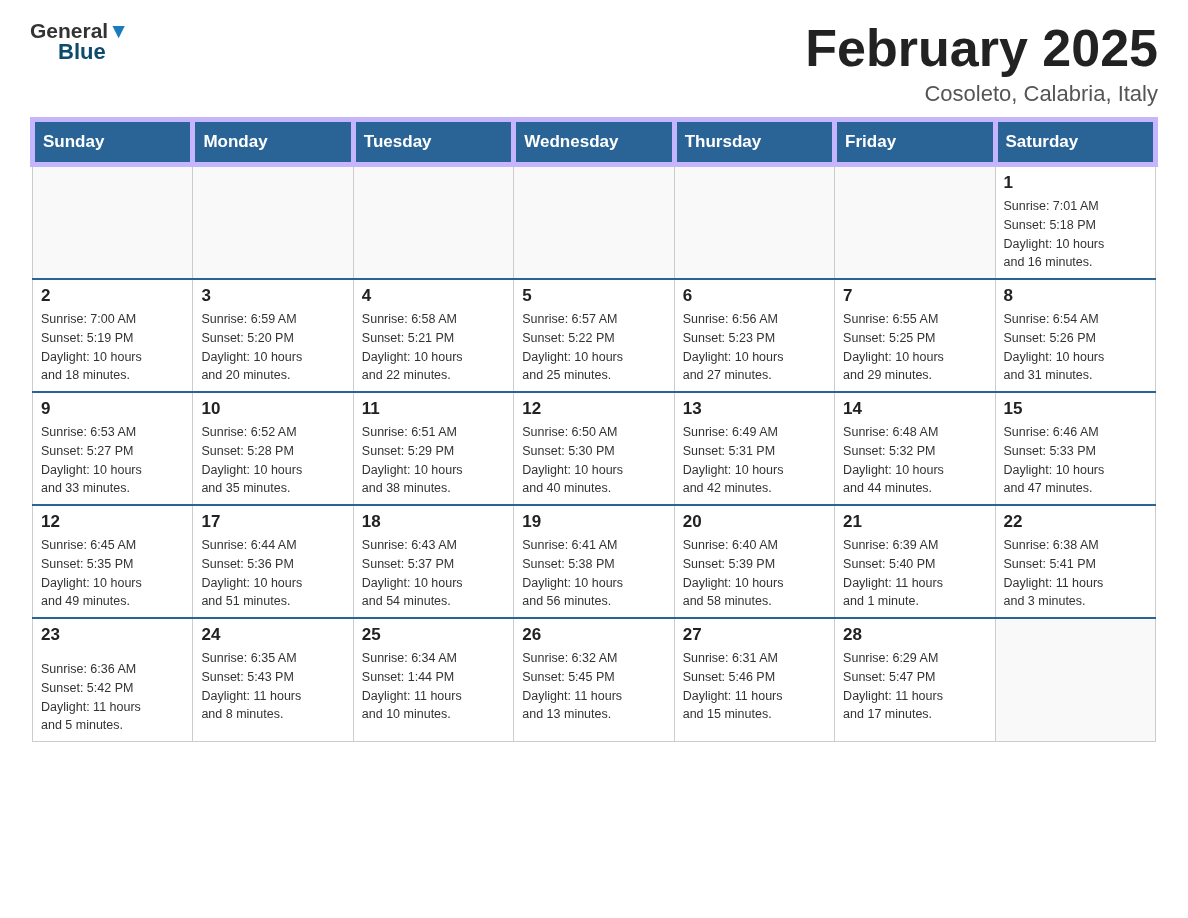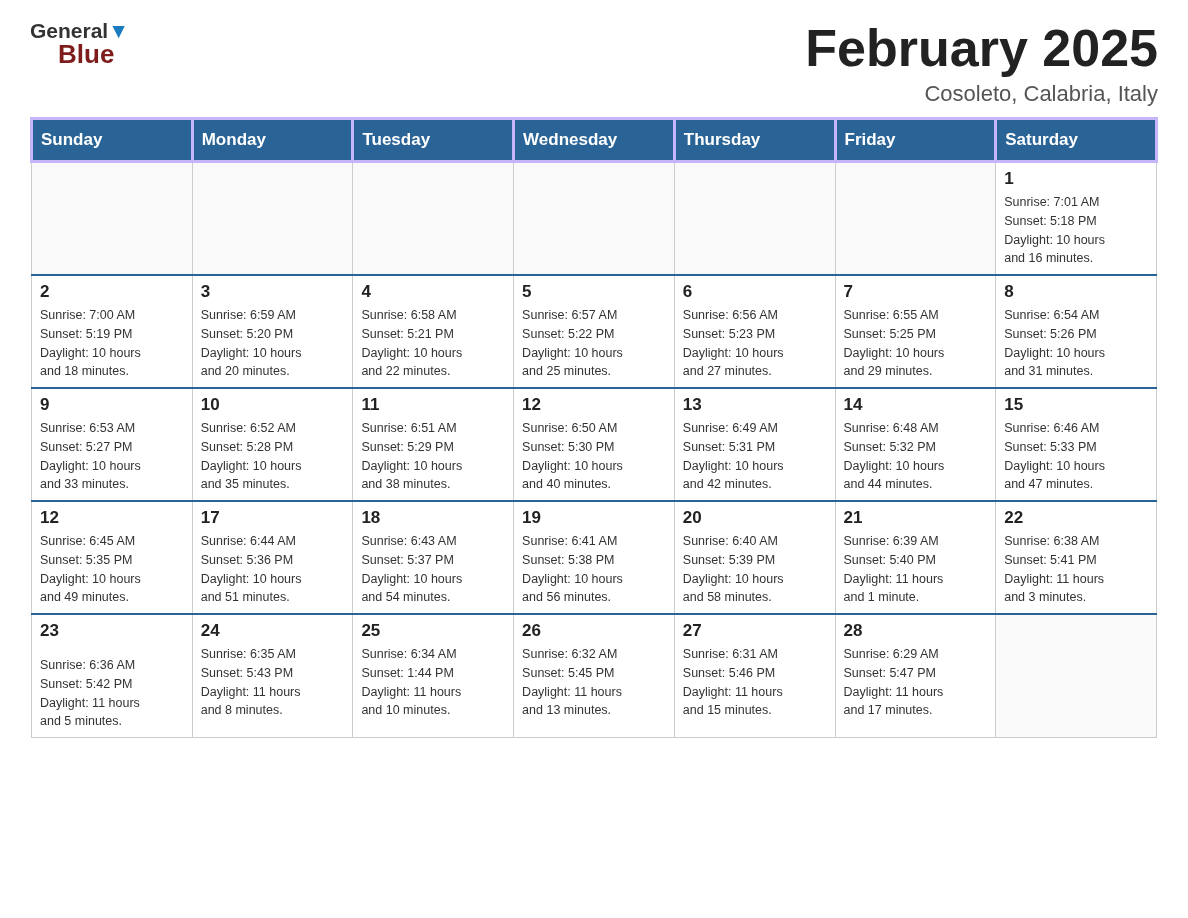--- a/index.html
+++ b/index.html
@@ -24,23 +24,23 @@
     .logo-general {
       font-size: 21px;
       font-weight: bold;
       color: #333;
       line-height: 1;
     }
     .logo-general span {
       color: #1a7bbf;
     }
     .logo-blue {
-      font-size: 26px;
-      font-weight: bold;
-      color: #7f1d1d;
+      font-size: 22px;
+      font-weight: bold;
+      color: #0c4a6e;
       margin-left: 28px;
       line-height: 1;
     }
     .title-section {
       text-align: right;
     }
     .month-title {
       font-size: 52px;
       font-weight: bold;
       color: #222;
@@ -58,21 +58,21 @@
       border-collapse: collapse;
       margin-top: 10px;
     }
     .calendar th {
       background: #2a6496;
       color: #fff;
       padding: 10px 8px;
       font-size: 17px;
       font-weight: bold;
       text-align: left;
-      border: 3px solid #c4b5fd;
+      border: 5px solid #c4b5fd;
     }
     .calendar td {
       vertical-align: top;
       padding: 6px 8px;
       border: 1px solid #ccc;
       width: calc(100% / 7);
       min-height: 110px;
       height: 110px;
     }
     .calendar tr:first-child td {

